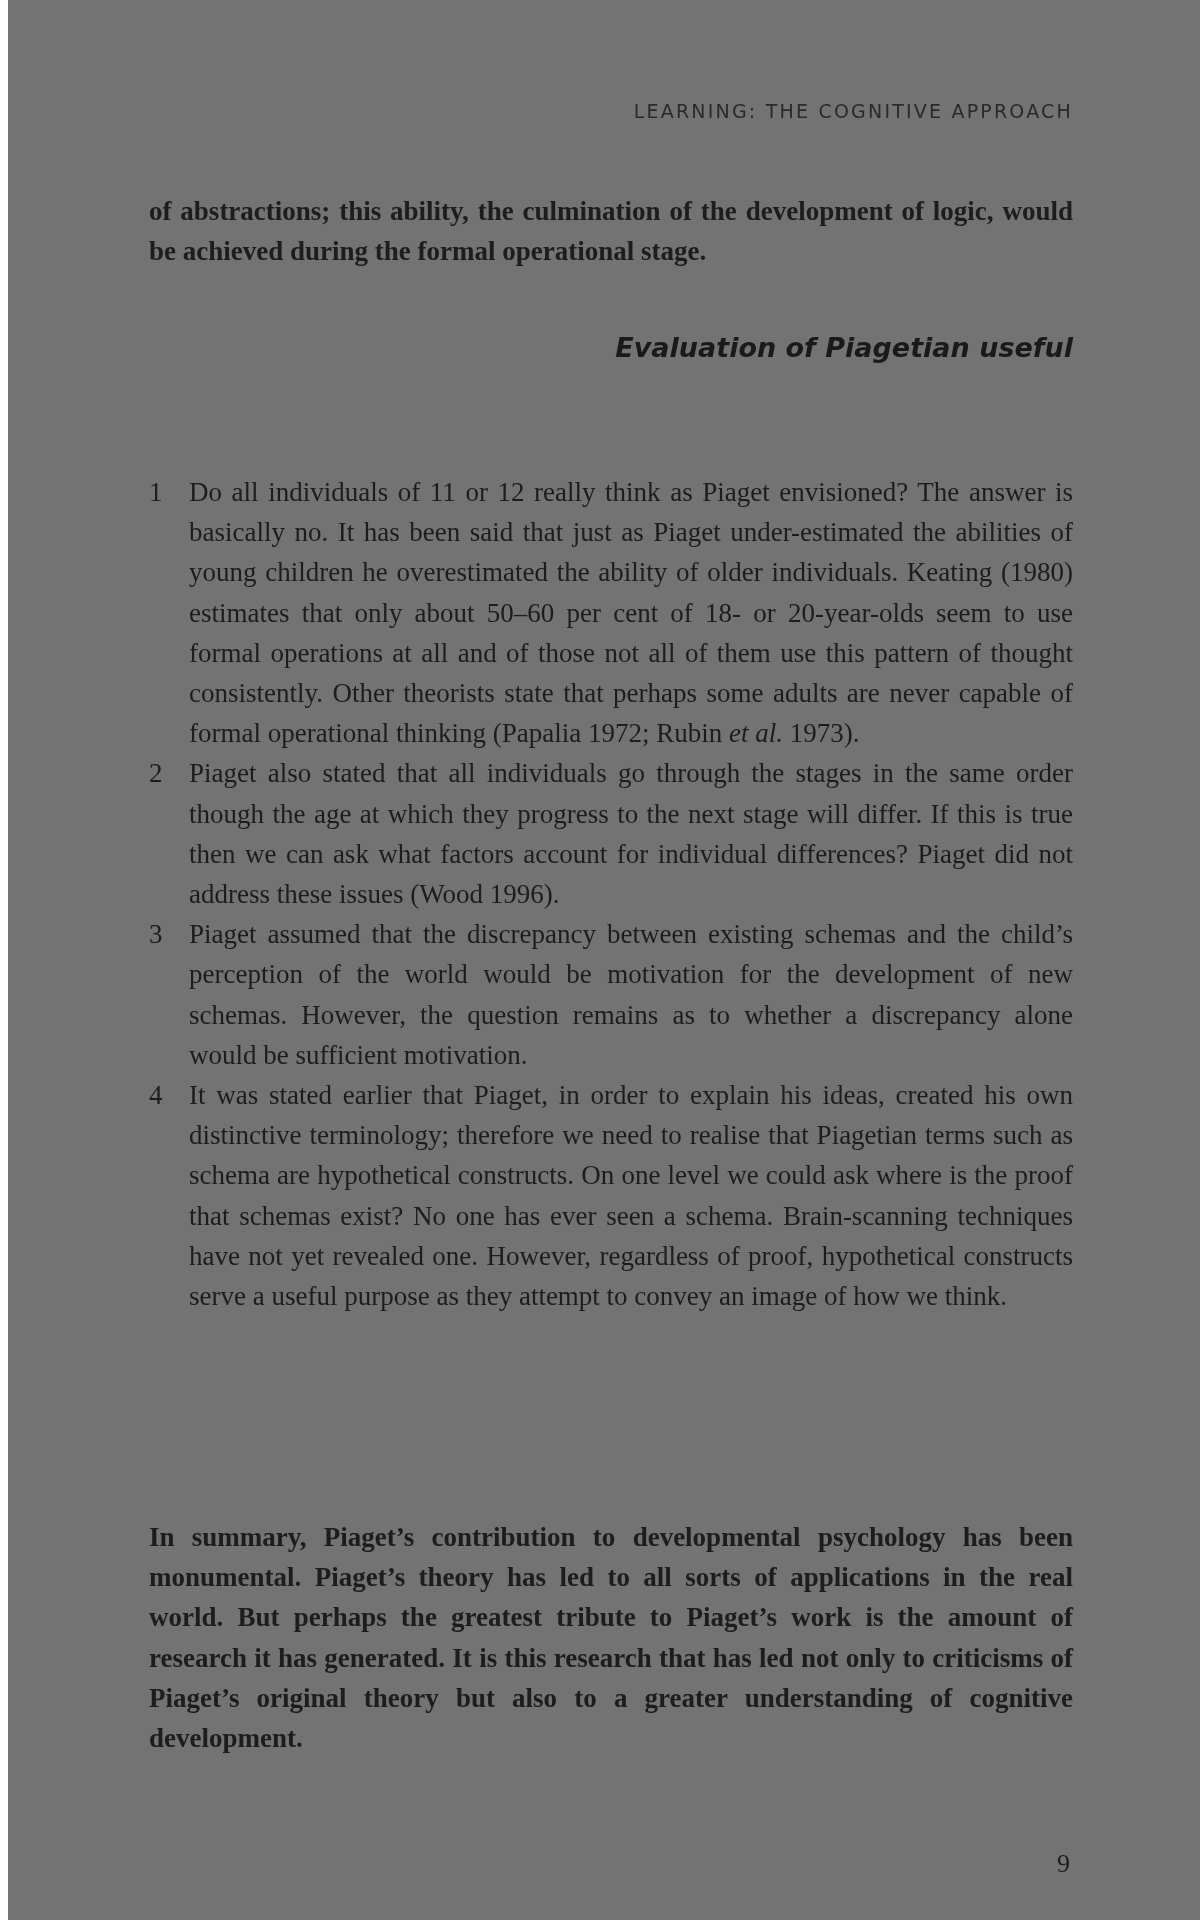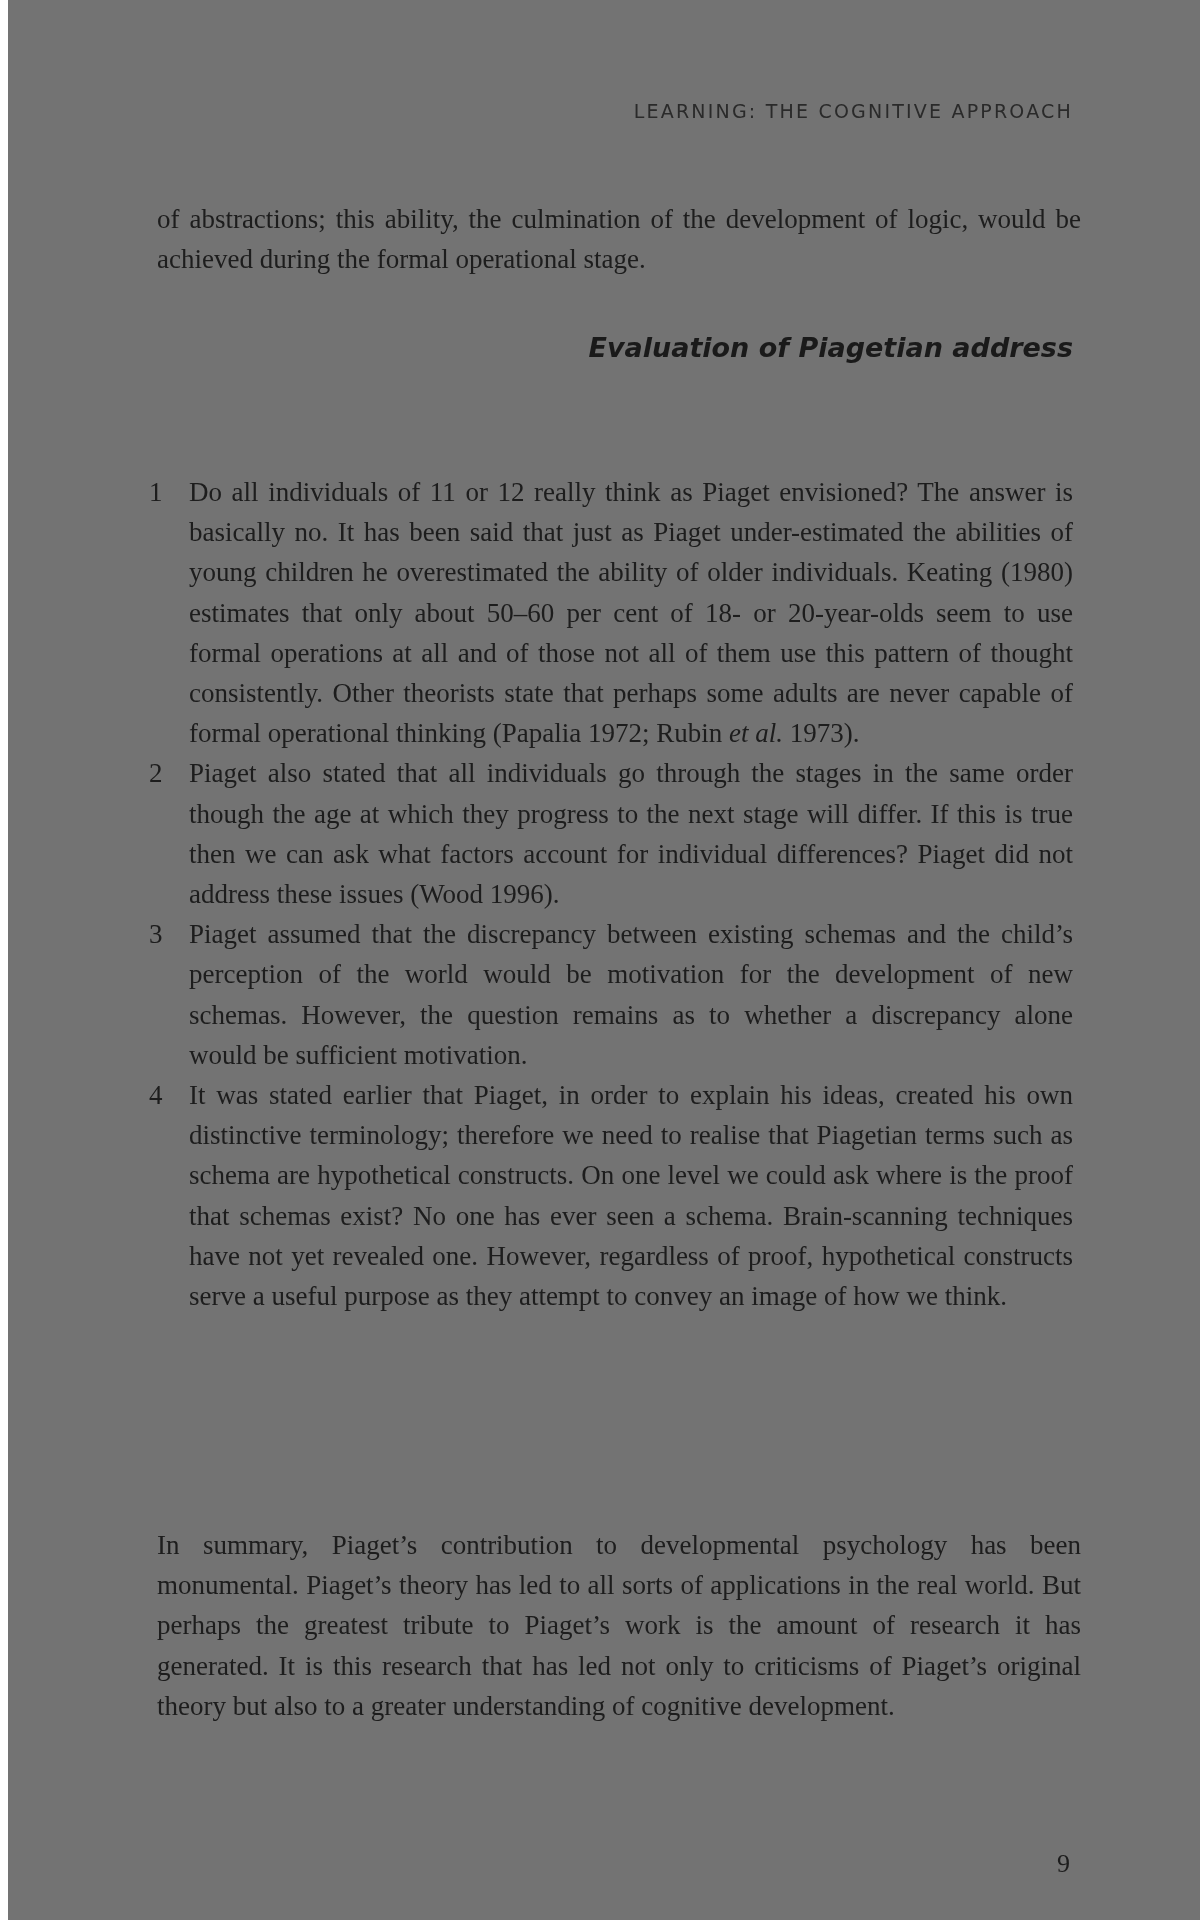--- a/index.html
+++ b/index.html
@@ -8,21 +8,21 @@
   .running-head {
     position: absolute; top: 100px; right: 135px;
     font-family: "DejaVu Sans", sans-serif; font-size: 19px; letter-spacing: 2.2px;
     color: #2a2a2a; white-space: nowrap;
   }
   .text-block {
     position: absolute; left: 141px; width: 924px;
     font-family: "Liberation Serif", serif; font-size: 27px; line-height: 40.2px;
     text-align: justify; color: #1d1d1d;
   }
-  .para { margin: 8px; }
+  .para { margin: 0; font-weight: bold; }
   .p-cont { top: 191px; }
   .heading {
     position: absolute; top: 332px; right: 135px;
     font-family: "DejaVu Sans", sans-serif; font-style: italic; font-weight: bold;
     font-size: 27px; color: #1a1a1a; white-space: nowrap;
   }
   .p-intro { top: 392px; }
   .list { position: absolute; left: 141px; top: 472px; width: 924px; margin: 0; padding: 0; list-style: none;
     font-family: "Liberation Serif", serif; font-size: 27px; line-height: 40.2px; color: #1d1d1d; }
   .list-item { position: relative; padding-left: 40px; text-align: justify; }
@@ -35,21 +35,21 @@
   }
 </style>
 </head>
 <body>
 
 <div class="page">
   <div class="running-head">LEARNING: THE COGNITIVE APPROACH</div>
 
   <p class="text-block para p-cont">of abstractions; this ability, the culmination of the development of logic, would be achieved during the formal operational stage.</p>
 
-  <div class="heading">Evaluation of Piagetian address</div>
+  <div class="heading">Evaluation of Piagetian useful</div>
 
 
   <ol class="list">
     <li class="list-item">
       <span class="list-num">1</span>
       <span class="item-text"><span>Do all individuals of 11 or 12 really think as Piaget envisioned? The answer is basically no. It has been said that just as Piaget under-estimated the abilities of young children he overestimated the ability of older individuals. Keating (1980) estimates that only about 50–60 per cent of 18- or 20-year-olds seem to use formal operations at all and of those not all of them use this pattern of thought consistently. Other theorists state that perhaps some adults are never capable of formal operational thinking (Papalia 1972; Rubin </span><em>et al.</em><span> 1973).</span></span>
     </li>
     <li class="list-item">
       <span class="list-num">2</span>
       <span class="item-text">Piaget also stated that all individuals go through the stages in the same order though the age at which they progress to the next stage will differ. If this is true then we can ask what factors account for individual differences? Piaget did not address these issues (Wood 1996).</span>

